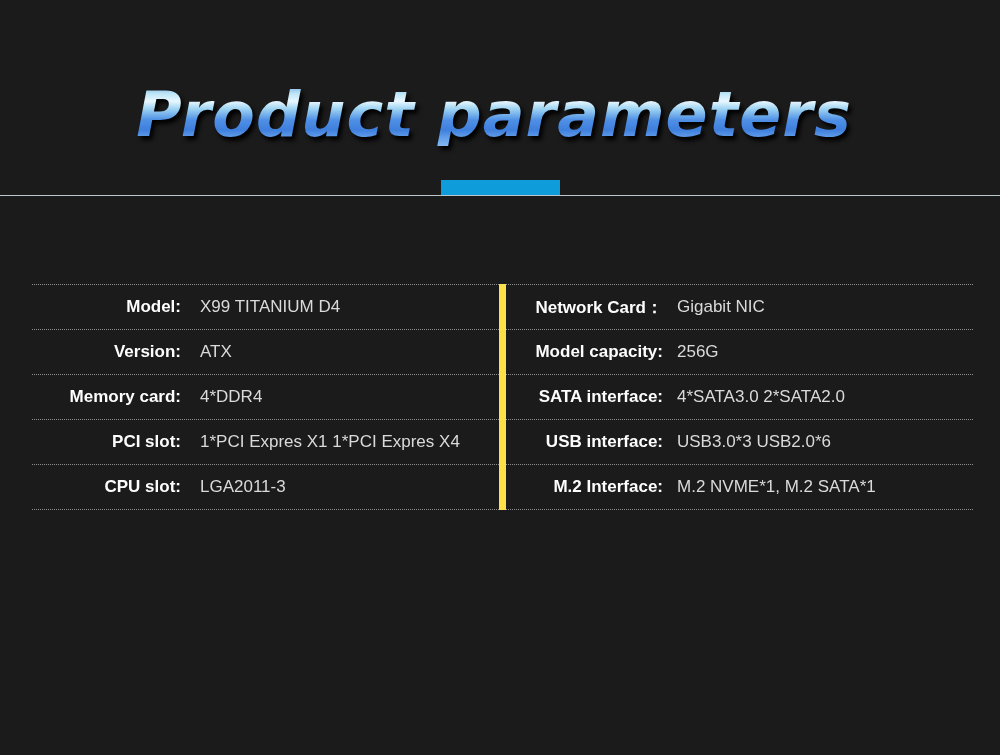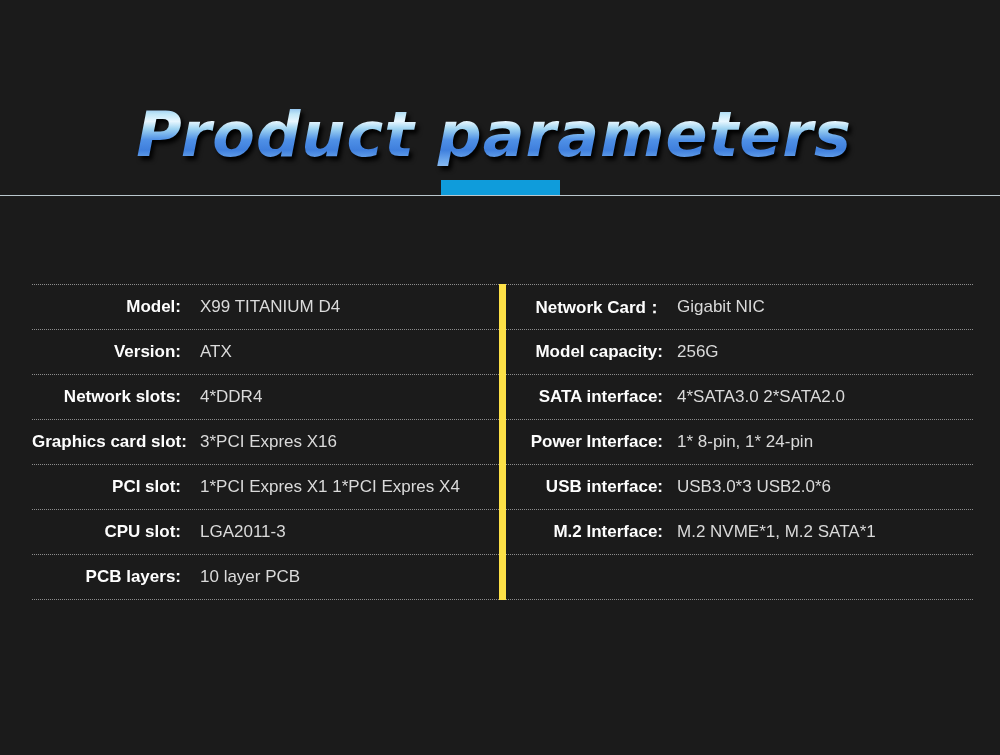--- a/index.html
+++ b/index.html
@@ -46,21 +46,20 @@
         #4f90e6 58%,
         #3f7fdd 74%,
         #6ba6ec 90%,
         #86b8f0 100%);
     -webkit-background-clip: text;
     background-clip: text;
     color: transparent;
     -webkit-text-fill-color: transparent;
     filter: drop-shadow(3px 4px 2px rgba(0,0,0,0.95));
     white-space: nowrap;
-    margin-top: 20px;
   }
 
   .title-underline-rule {
     position: absolute;
     left: 0;
     top: 195px;
     width: 1000px;
     height: 1px;
     background: #b9c6cc;
   }
@@ -182,51 +181,35 @@
             <div class="spec-label r-label">Model capacity:</div>
             <div class="r-gap"></div>
             <div class="spec-value">256G</div>
           </div>
         </td>
       </tr>
 
       <tr>
         <td>
           <div class="cell-inner">
-            <div class="spec-label l-label">Network slots:</div>
+            <div class="spec-label l-label">Memory card:</div>
             <div class="l-gap"></div>
             <div class="spec-value">4*DDR4</div>
           </div>
         </td>
         <td class="col-divider">
           <div class="cell-inner pad-left">
             <div class="spec-label r-label">SATA interface:</div>
             <div class="r-gap"></div>
             <div class="spec-value">4*SATA3.0   2*SATA2.0</div>
           </div>
         </td>
       </tr>
 
 
-      <tr>
-        <td>
-          <div class="cell-inner">
-            <div class="spec-label l-label">Graphics card slot:</div>
-            <div class="l-gap"></div>
-            <div class="spec-value">3*PCI Expres X16</div>
-          </div>
-        </td>
-        <td class="col-divider">
-          <div class="cell-inner pad-left">
-            <div class="spec-label r-label">Power Interface:</div>
-            <div class="r-gap"></div>
-            <div class="spec-value">1* 8-pin,    1* 24-pin</div>
-          </div>
-        </td>
-      </tr>
 
       <tr>
         <td>
           <div class="cell-inner">
             <div class="spec-label l-label">PCI slot:</div>
             <div class="l-gap"></div>
             <div class="spec-value">1*PCI Expres X1  1*PCI Expres X4</div>
           </div>
         </td>
         <td class="col-divider">
@@ -249,31 +232,15 @@
         <td class="col-divider">
           <div class="cell-inner pad-left">
             <div class="spec-label r-label">M.2 Interface:</div>
             <div class="r-gap"></div>
             <div class="spec-value">M.2 NVME*1, M.2 SATA*1</div>
           </div>
         </td>
       </tr>
 
 
-      <tr>
-        <td>
-          <div class="cell-inner">
-            <div class="spec-label l-label">PCB layers:</div>
-            <div class="l-gap"></div>
-            <div class="spec-value">10 layer PCB</div>
-          </div>
-        </td>
-        <td class="col-divider empty-cell">
-          <div class="cell-inner pad-left">
-            <div class="spec-label r-label"></div>
-            <div class="r-gap"></div>
-            <div class="spec-value"></div>
-          </div>
-        </td>
-      </tr>
     </tbody>
   </table>
 </div>
 
 </body></html>

